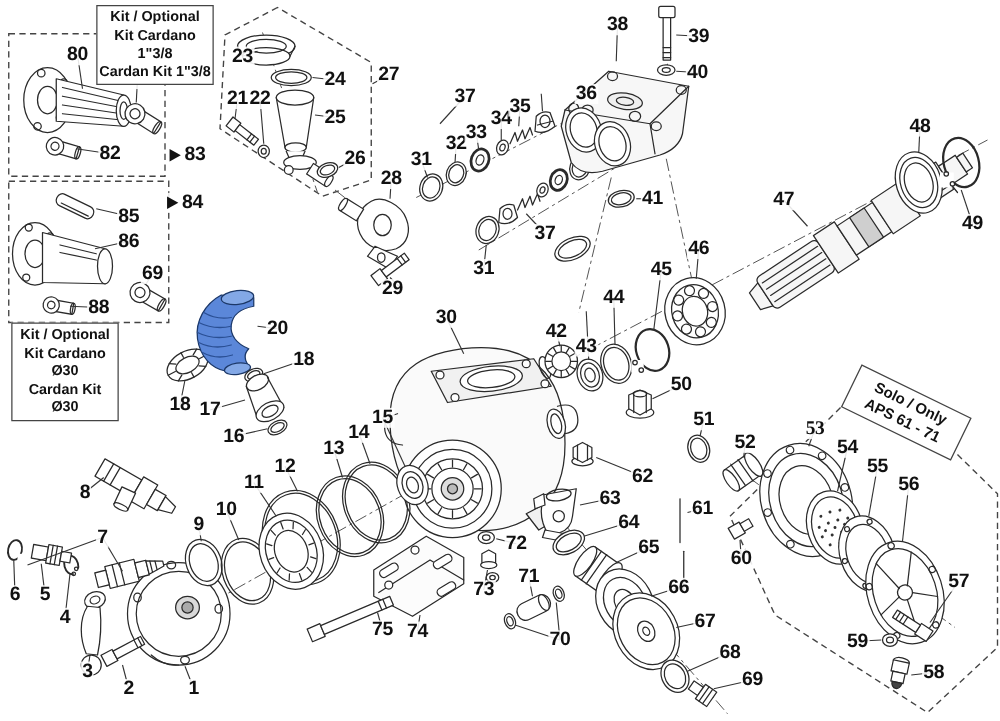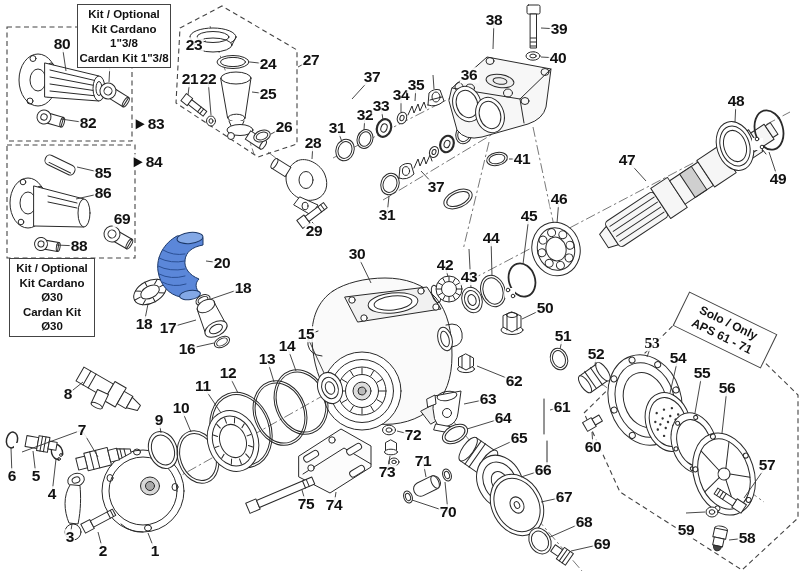--- a/index.html
+++ b/index.html
@@ -963,21 +963,21 @@
       </div>
       <div class="plabel" style="left: 727px; top: 388px;">
         <span>56</span>
       </div>
       <div class="plabel" style="left: 767px; top: 465px;">
         <span>57</span>
       </div>
       <div class="plabel" style="left: 747px; top: 538px;">
         <span>58</span>
       </div>
-      <div class="plabel" style="left: 686px; top: 530px;">
+      <div class="plabel" style="left: 686px; top: 513px;">
         <span>59</span>
       </div>
       <div class="plabel" style="left: 593px; top: 447px;">
         <span>60</span>
       </div>
       <div class="plabel" style="left: 562px; top: 407px;">
         <span>61</span>
       </div>
       <div class="plabel" style="left: 514px; top: 381px;">
         <span>62</span>

